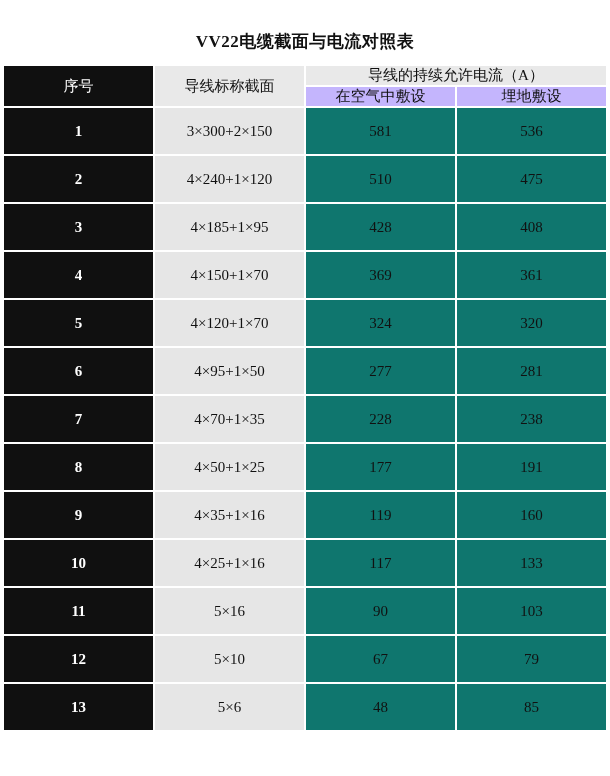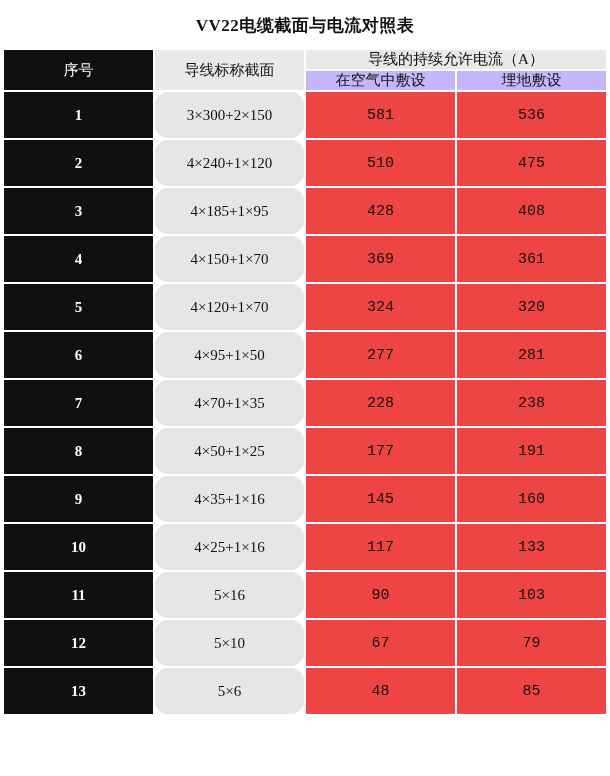--- a/index.html
+++ b/index.html
@@ -10,21 +10,21 @@
   body {
     width: 610px;
     height: 776px;
     font-family: "Liberation Serif", serif;
     color: #111;
     overflow: hidden;
   }
   .table-wrap {
     width: 610px;
     box-sizing: border-box;
-    padding: 0 2px;
+    padding: 16px 2px;
   }
   table.cable-table {
     border-collapse: collapse;
     width: 606px;
     margin: 0 auto;
     table-layout: fixed;
   }
   table.cable-table td,
   table.cable-table th {
     border: 2px solid #ffffff;
@@ -62,28 +62,26 @@
     color: #ffffff;
     font-weight: bold;
     font-size: 15px;
     height: 46px;
   }
   .spec-cell {
     background: #e6e6e6;
     color: #111111;
     font-size: 15px;
     height: 46px;
-    border-radius: 17px;
   }
   .val-cell {
-    background: #ef4444;
+    background: #0f766e;
     color: #111111;
     font-size: 15px;
     height: 46px;
-    font-family: Liberation Mono, monospace;
   }
   .col-idx { width: 104px; }
   .col-spec { width: 176px; margin-left: 14px; }
   .col-air { width: 163px; }
   .col-ground { width: 163px; }
 </style>
 </head>
 <body>
 
 <div class="table-wrap">
@@ -146,21 +144,21 @@
       </tr>
       <tr>
         <td class="idx-cell">8</td>
         <td class="spec-cell">4×50+1×25</td>
         <td class="val-cell">177</td>
         <td class="val-cell">191</td>
       </tr>
       <tr>
         <td class="idx-cell">9</td>
         <td class="spec-cell">4×35+1×16</td>
-        <td class="val-cell">145</td>
+        <td class="val-cell">119</td>
         <td class="val-cell">160</td>
       </tr>
       <tr>
         <td class="idx-cell">10</td>
         <td class="spec-cell">4×25+1×16</td>
         <td class="val-cell">117</td>
         <td class="val-cell">133</td>
       </tr>
       <tr>
         <td class="idx-cell">11</td>

